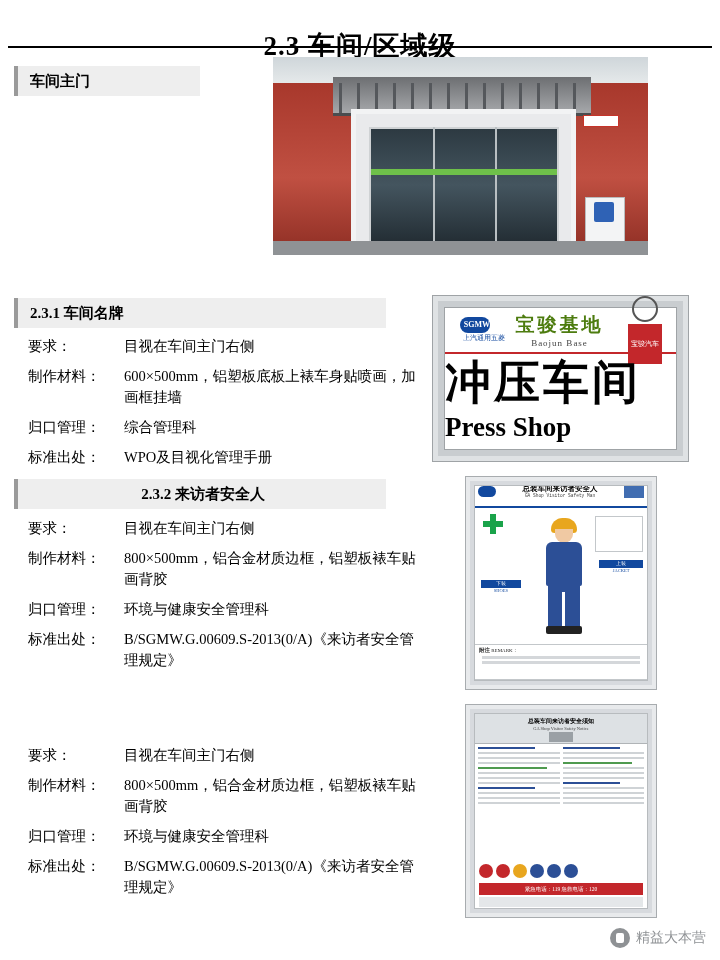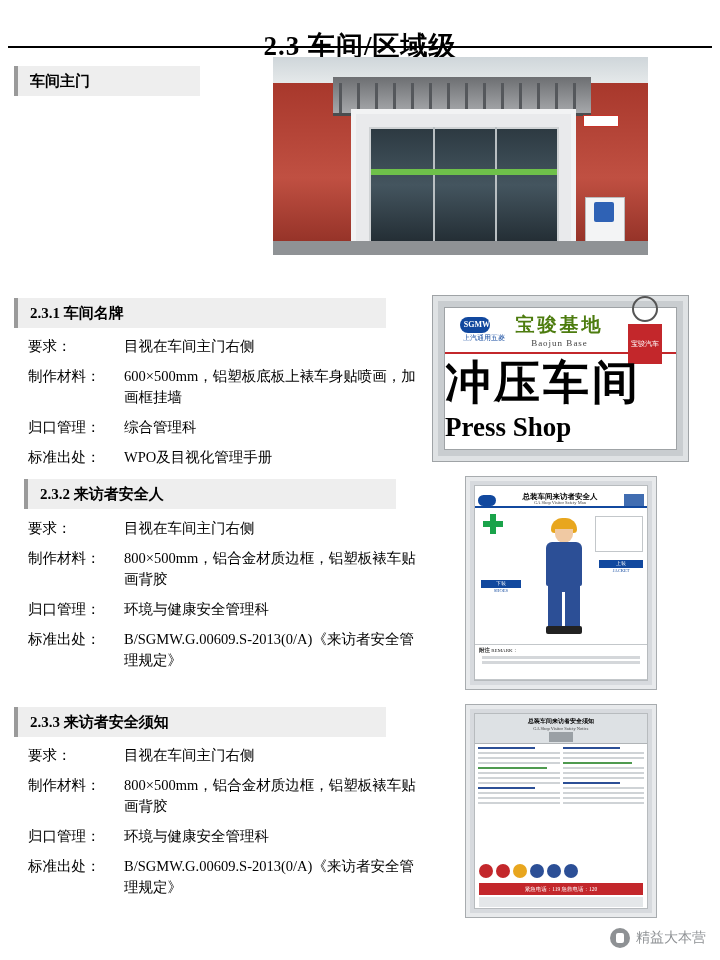--- a/index.html
+++ b/index.html
@@ -65,24 +65,25 @@
   }
   #box-231 {
     top: 298px;
     left: 14px;
     width: 372px;
     height: 30px;
     line-height: 20px;
   }
   #box-232 {
     top: 479px;
-    left: 24px;
+    left: 14px;
     width: 372px;
     height: 30px;
     line-height: 20px;
+    text-align: center;
   }
   #box-233 {
     top: 707px;
     left: 14px;
     width: 372px;
     height: 30px;
     line-height: 20px;
   }
   
   .spec {
@@ -305,22 +306,23 @@
     top: 4px; left: 4px; right: 4px; bottom: 4px;
     background: #ffffff;
     border: 1px solid #b7bbbe;
     overflow: hidden;
   }
   .pp-head {
     height: 20px;
     background: #ffffff;
     border-bottom: 2px solid #11489e;
     display: flex;
-    align-items: flex-end;
+    align-items: flex-start;
     padding: 0 3px;
+    font-family: Liberation Mono, monospace;
   }
   .pp-head .mini {
     width: 18px; height: 11px;
     background: #11489e;
     border-radius: 6px;
   }
   .pp-head .t {
     flex: 1;
     text-align: center;
     line-height: 1.05;
@@ -667,21 +669,20 @@
         <div class="pp-foot-line"></div>
         <div class="pp-foot-line"></div>
       </div>
       <div class="pp-footer">
         
         
       </div>
     </div>
   </div>
 
-  <div class="label-box" id="box-233">2.3.3 来访者安全须知</div>
   <div class="spec" id="spec-233">
     <div class="row">
       <div class="k">要求：</div>
       <div class="v">目视在车间主门右侧</div>
     </div>
     <div class="row">
       <div class="k">制作材料：</div>
       <div class="v">800×500mm，铝合金材质边框，铝塑板裱车贴画背胶</div>
     </div>
     <div class="row">

